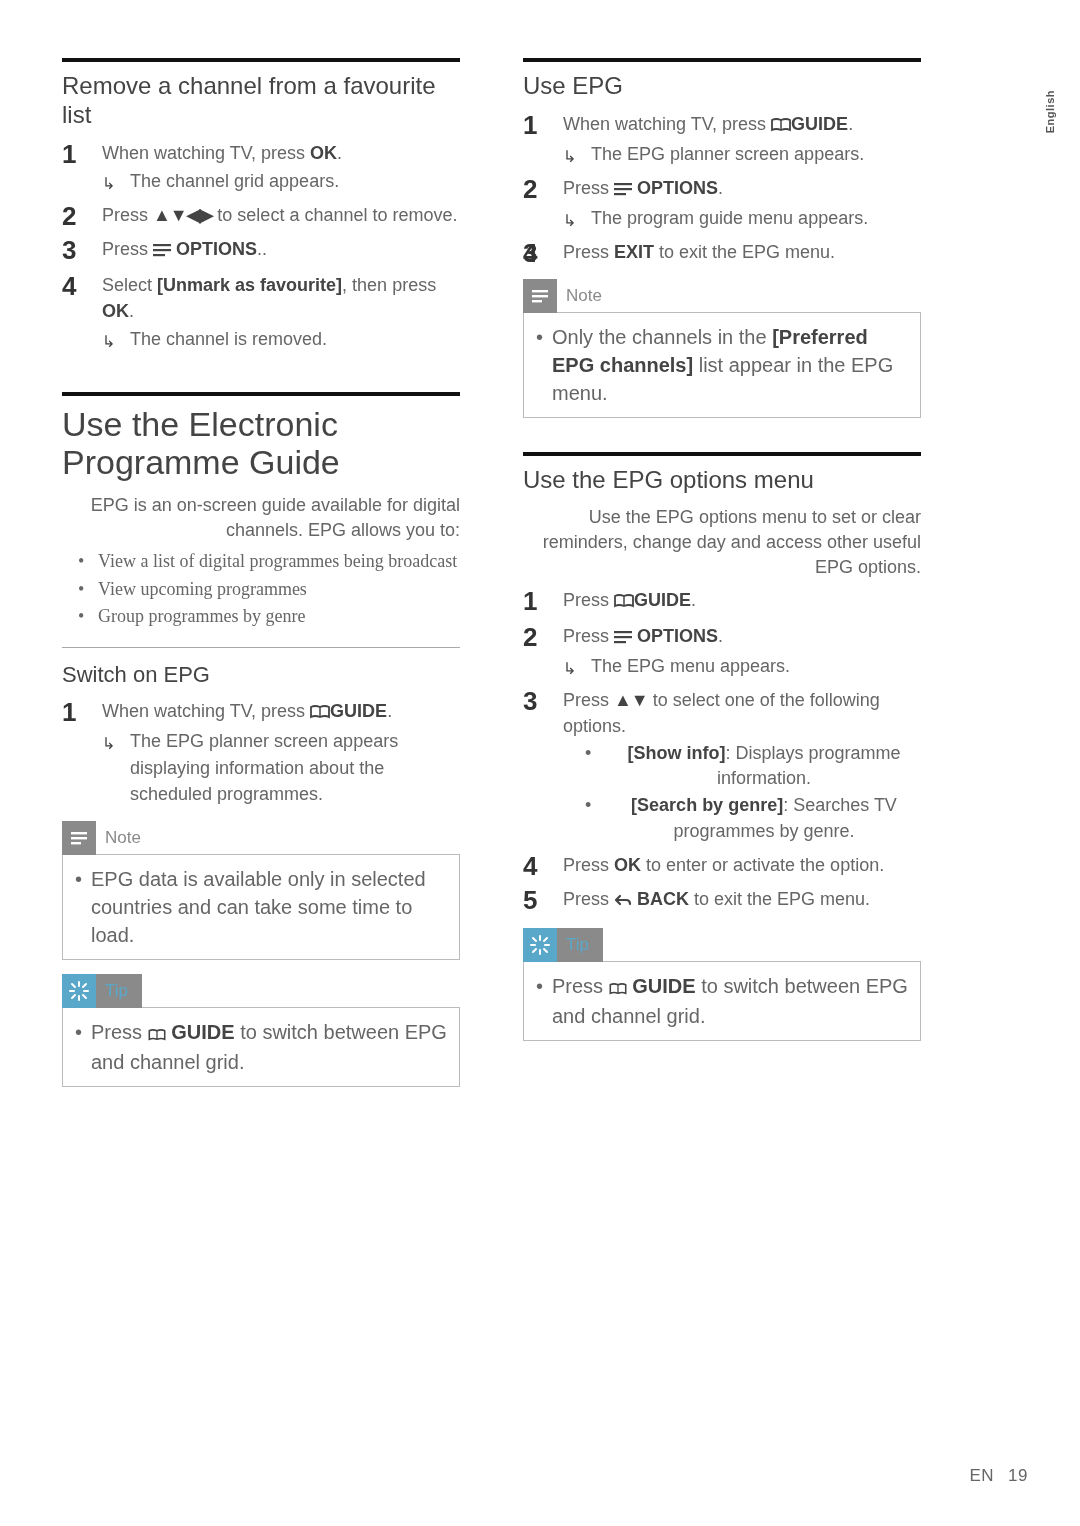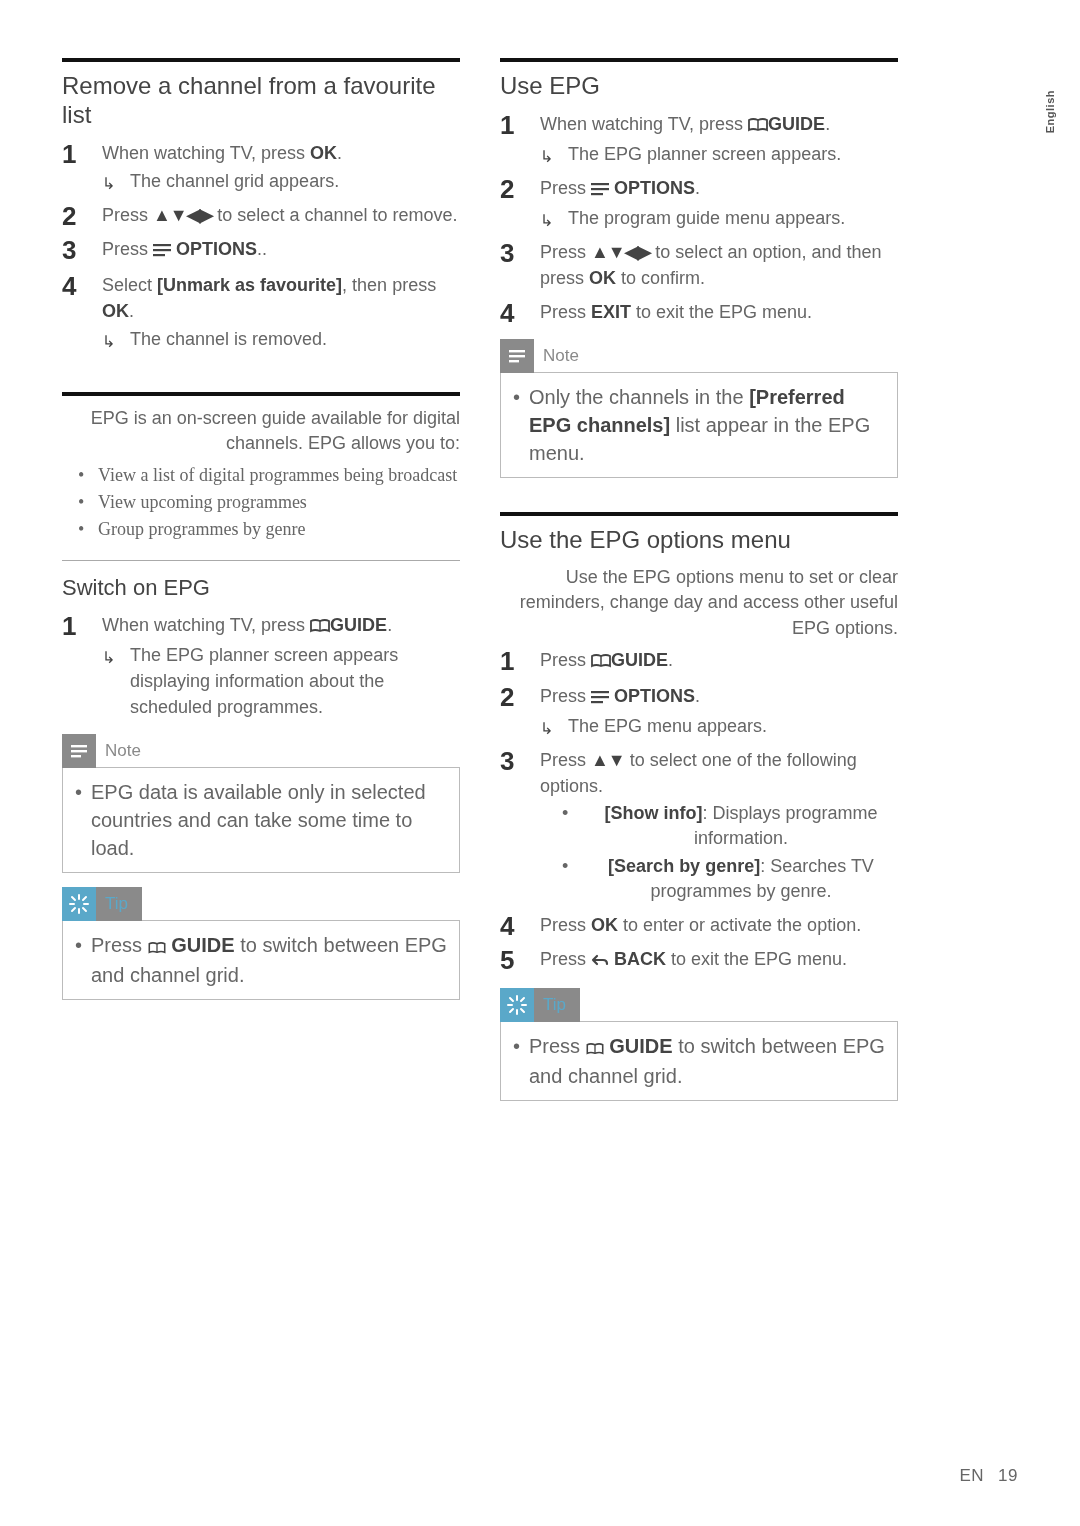--- a/index.html
+++ b/index.html
@@ -11,21 +11,21 @@
     font-weight: 300;
   }
   .page {
     width: 1080px;
     height: 1526px;
     padding: 52px 62px 40px 62px;
     position: relative;
   }
   .cols {
     display: flex;
-    gap: 40px;
+    gap: 63px;
   }
   .col { width: 398px; }
   .side-tab {
     position: absolute;
     right: 36px;
     top: 90px;
     transform: rotate(-90deg);
     transform-origin: right top;
     font-size: 11px;
     font-weight: 600;
@@ -74,21 +74,21 @@
   .callout-tab .lbl { padding: 0 14px 0 10px; font-size: 17px; color: #8a8a8a; }
   .callout-tab.tip .lbl { color: #5aa8c9; }
   .callout-box {
     border: 1px solid #bbb; padding: 10px 12px 10px 8px; margin-top: -1px;
   }
   .callout-box ul { list-style: none; padding: 0; margin: 0; }
   .callout-box li { position: relative; padding-left: 20px; font-size: 20px; line-height: 1.4; color: #666; }
   .callout-box li::before { content: "•"; position: absolute; left: 4px; }
   .ico { display:inline-block; vertical-align: -2px; }
   .footer {
-    position: absolute; right: 62px; bottom: 40px;
+    position: absolute; right: 52px; bottom: 40px;
     font-size: 17px; color: #666; letter-spacing: 0.5px;
   }
   .footer .pg { margin-left: 14px; }
   .glyphs { font-family: "Segoe UI Symbol","Arial Unicode MS",sans-serif; color:#444; font-weight:600; letter-spacing:-1px; }
 </style>
 </head>
 <body>
 
 <div class="page">
   <div class="side-tab">English</div>
@@ -114,20 +114,21 @@
               </svg></span> <span class="bold">OPTIONS</span><span>..</span>
         </li>
         <li><span class="num">4</span>
           <span>Select </span><span class="bold">[Unmark as favourite]</span><span>, then press </span><span class="bold">OK</span><span>.</span>
           <div class="sub-result"><span class="arrow">↳</span><span>The channel is removed.</span></div>
         </li>
       </ol>
 
       <div style="height:26px"></div>
       <div class="rule-heavy"></div>
+      <h1 class="big-title">Use the Electronic Programme Guide</h1>
       <p class="body">EPG is an on-screen guide available for digital channels. EPG allows you to:</p>
       <ul class="plain">
         <li>View a list of digital programmes being broadcast</li>
         <li>View upcoming programmes</li>
         <li>Group programmes by genre</li>
       </ul>
 
       <div class="rule-light"></div>
       <h2 class="sect-title" style="font-size:22px">Switch on EPG</h2>
       <ol class="steps">
@@ -202,21 +203,20 @@
         </li>
         <li><span class="num">2</span>
           <span>Press </span><span class="ico"><svg width="18" height="14" viewBox="0 0 18 14">
                 <rect x="0" y="1" width="18" height="2.2" fill="#444"></rect>
                 <rect x="0" y="6" width="18" height="2.2" fill="#444"></rect>
                 <rect x="0" y="11" width="12" height="2.2" fill="#444"></rect>
               </svg></span> <span class="bold">OPTIONS</span><span>.</span>
           <div class="sub-result"><span class="arrow">↳</span><span>The program guide menu appears.</span></div>
         </li>
         <li><span class="num">3</span>
-          <span>Press <span class="glyphs">▲▼◀▶</span> to select an option, and then press <span class="bold">OK</span> to confirm.</span>
         </li>
         <li><span class="num">4</span>
           <span>Press </span><span class="bold">EXIT</span><span> to exit the EPG menu.</span>
         </li>
       </ol>
 
       <div class="callout">
         <div class="callout-tab note">
           <span class="iconbox">
               <svg width="20" height="20" viewBox="0 0 20 20">

